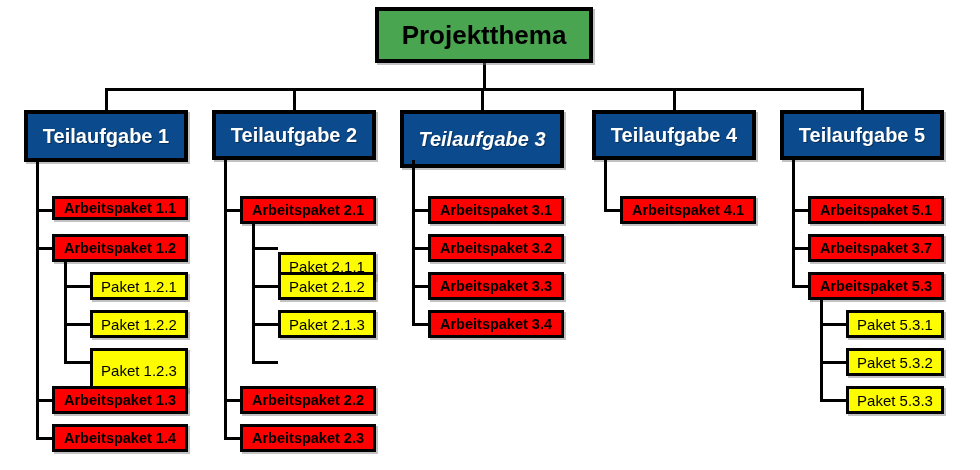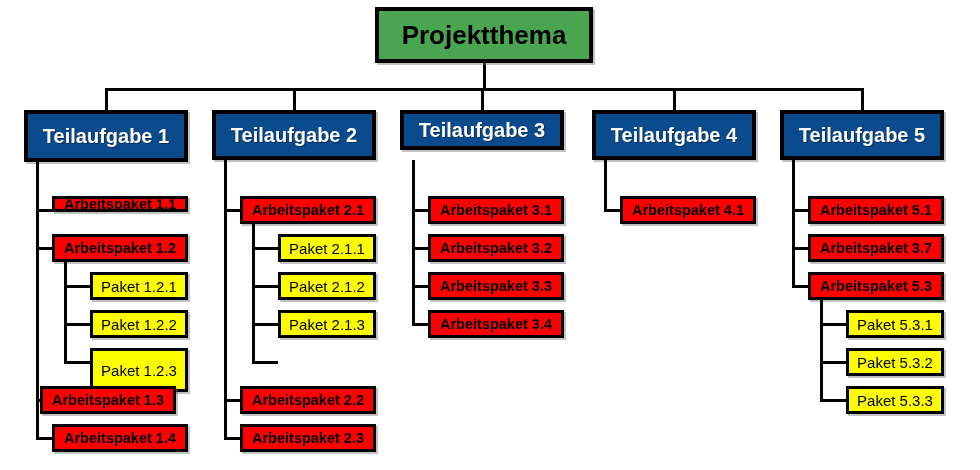--- a/index.html
+++ b/index.html
@@ -72,51 +72,51 @@
     <div class="edge edge-h" style="left: 105px; top: 88px; width: 759px;"></div>
     <div class="edge edge-v" style="left: 105px; top: 88px; height: 22px;"></div>
     <div class="edge edge-v" style="left: 293px; top: 88px; height: 22px;"></div>
     <div class="edge edge-v" style="left: 481px; top: 88px; height: 22px;"></div>
     <div class="edge edge-v" style="left: 673px; top: 88px; height: 22px;"></div>
     <div class="edge edge-v" style="left: 861px; top: 88px; height: 22px;"></div>
     <div class="node node-root" style="left: 375px; top: 7px; width: 218px; height: 56px;">Projektthema</div>
     <div class="node node-l2" style="left: 24px; top: 110px; width: 164px; height: 52px;">Teilaufgabe 1</div>
     <div class="edge edge-v" style="left: 36px; top: 160px; height: 280px;"></div>
     <div class="edge edge-h" style="left: 36px; top: 209px; width: 16px;"></div>
-    <div class="node node-l3" style="left: 52px; top: 196px; width: 136px; height: 16px;">Arbeitspaket 1.1</div>
+    <div class="node node-l3" style="left: 52px; top: 196px; width: 136px; height: 24px;">Arbeitspaket 1.1</div>
     <div class="edge edge-h" style="left: 36px; top: 247px; width: 16px;"></div>
     <div class="node node-l3" style="left: 52px; top: 234px; width: 136px; height: 28px;">Arbeitspaket 1.2</div>
     <div class="edge edge-v" style="left: 64px; top: 262px; height: 102px;"></div>
     <div class="edge edge-h" style="left: 64px; top: 285px; width: 26px;"></div>
     <div class="node node-l4" style="left: 90px; top: 272px; width: 98px; height: 28px;">Paket 1.2.1</div>
     <div class="edge edge-h" style="left: 64px; top: 323px; width: 26px;"></div>
     <div class="node node-l4" style="left: 90px; top: 310px; width: 98px; height: 28px;">Paket 1.2.2</div>
     <div class="edge edge-h" style="left: 64px; top: 361px; width: 26px;"></div>
     <div class="node node-l4" style="left: 90px; top: 348px; width: 98px; height: 44px;">Paket 1.2.3</div>
     <div class="edge edge-h" style="left: 36px; top: 399px; width: 16px;"></div>
-    <div class="node node-l3" style="left: 40px; top: 386px; width: 136px; height: 28px;">Arbeitspaket 1.3</div>
+    <div class="node node-l3" style="left: 52px; top: 386px; width: 136px; height: 28px;">Arbeitspaket 1.3</div>
     <div class="edge edge-h" style="left: 36px; top: 437px; width: 16px;"></div>
     <div class="node node-l3" style="left: 52px; top: 424px; width: 136px; height: 28px;">Arbeitspaket 1.4</div>
     <div class="node node-l2" style="left: 212px; top: 110px; width: 164px; height: 50px;">Teilaufgabe 2</div>
     <div class="edge edge-v" style="left: 224px; top: 160px; height: 280px;"></div>
     <div class="edge edge-h" style="left: 224px; top: 209px; width: 16px;"></div>
     <div class="node node-l3" style="left: 240px; top: 196px; width: 136px; height: 28px;">Arbeitspaket 2.1</div>
     <div class="edge edge-v" style="left: 252px; top: 224px; height: 140px;"></div>
     <div class="edge edge-h" style="left: 252px; top: 247px; width: 26px;"></div>
-    <div class="node node-l4" style="left: 278px; top: 234px; width: 98px; height: 28px;">Paket 2.1.1</div>
+    <div class="node node-l4" style="left: 278px; top: 252px; width: 98px; height: 28px;">Paket 2.1.1</div>
     <div class="edge edge-h" style="left: 252px; top: 285px; width: 26px;"></div>
     <div class="node node-l4" style="left: 278px; top: 272px; width: 98px; height: 28px;">Paket 2.1.2</div>
     <div class="edge edge-h" style="left: 252px; top: 323px; width: 26px;"></div>
     <div class="node node-l4" style="left: 278px; top: 310px; width: 98px; height: 28px;">Paket 2.1.3</div>
     <div class="edge edge-h" style="left: 252px; top: 361px; width: 26px;"></div>
     <div class="edge edge-h" style="left: 224px; top: 399px; width: 16px;"></div>
     <div class="node node-l3" style="left: 240px; top: 386px; width: 136px; height: 28px;">Arbeitspaket 2.2</div>
     <div class="edge edge-h" style="left: 224px; top: 437px; width: 16px;"></div>
     <div class="node node-l3" style="left: 240px; top: 424px; width: 136px; height: 28px;">Arbeitspaket 2.3</div>
-    <div class="node node-l2" style="left: 400px; top: 110px; width: 164px; height: 40px;">Teilaufgabe 3</div>
+    <div class="node node-l2" style="left: 400px; top: 110px; width: 164px; height: 58px; font-style: italic;">Teilaufgabe 3</div>
     <div class="edge edge-v" style="left: 412px; top: 160px; height: 166px;"></div>
     <div class="edge edge-h" style="left: 412px; top: 209px; width: 16px;"></div>
     <div class="node node-l3" style="left: 428px; top: 196px; width: 136px; height: 28px;">Arbeitspaket 3.1</div>
     <div class="edge edge-h" style="left: 412px; top: 247px; width: 16px;"></div>
     <div class="node node-l3" style="left: 428px; top: 234px; width: 136px; height: 28px;">Arbeitspaket 3.2</div>
     <div class="edge edge-h" style="left: 412px; top: 285px; width: 16px;"></div>
     <div class="node node-l3" style="left: 428px; top: 272px; width: 136px; height: 28px;">Arbeitspaket 3.3</div>
     <div class="edge edge-h" style="left: 412px; top: 323px; width: 16px;"></div>
     <div class="node node-l3" style="left: 428px; top: 310px; width: 136px; height: 28px;">Arbeitspaket 3.4</div>
     <div class="node node-l2" style="left: 592px; top: 110px; width: 164px; height: 50px;">Teilaufgabe 4</div>

